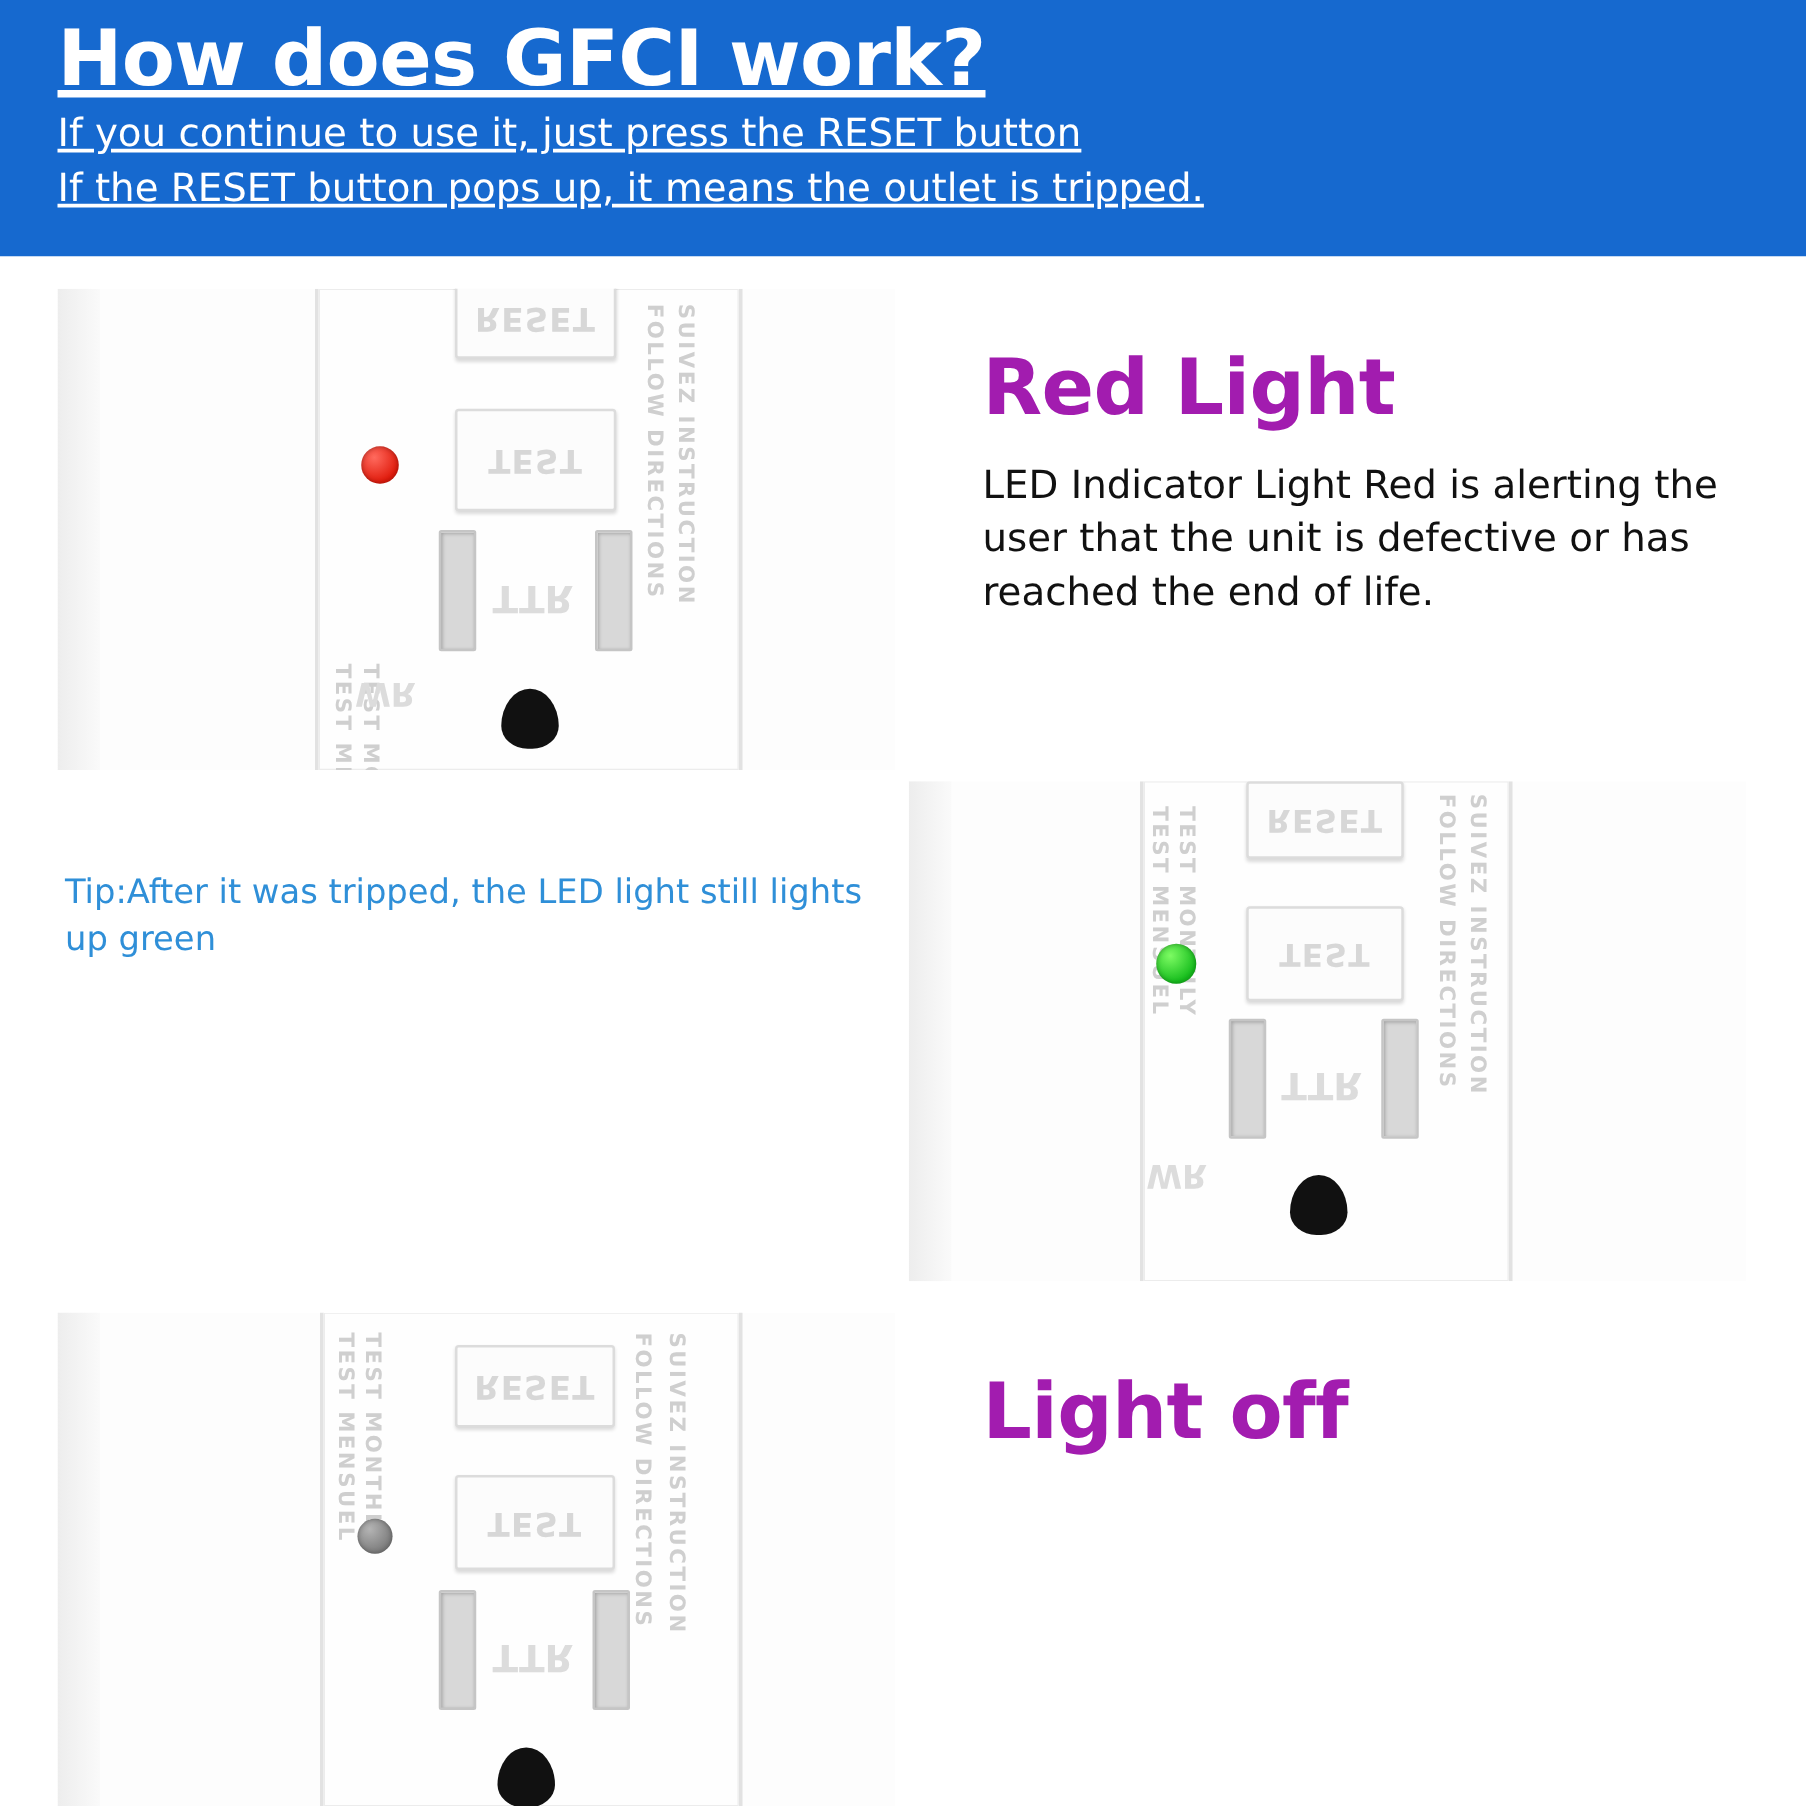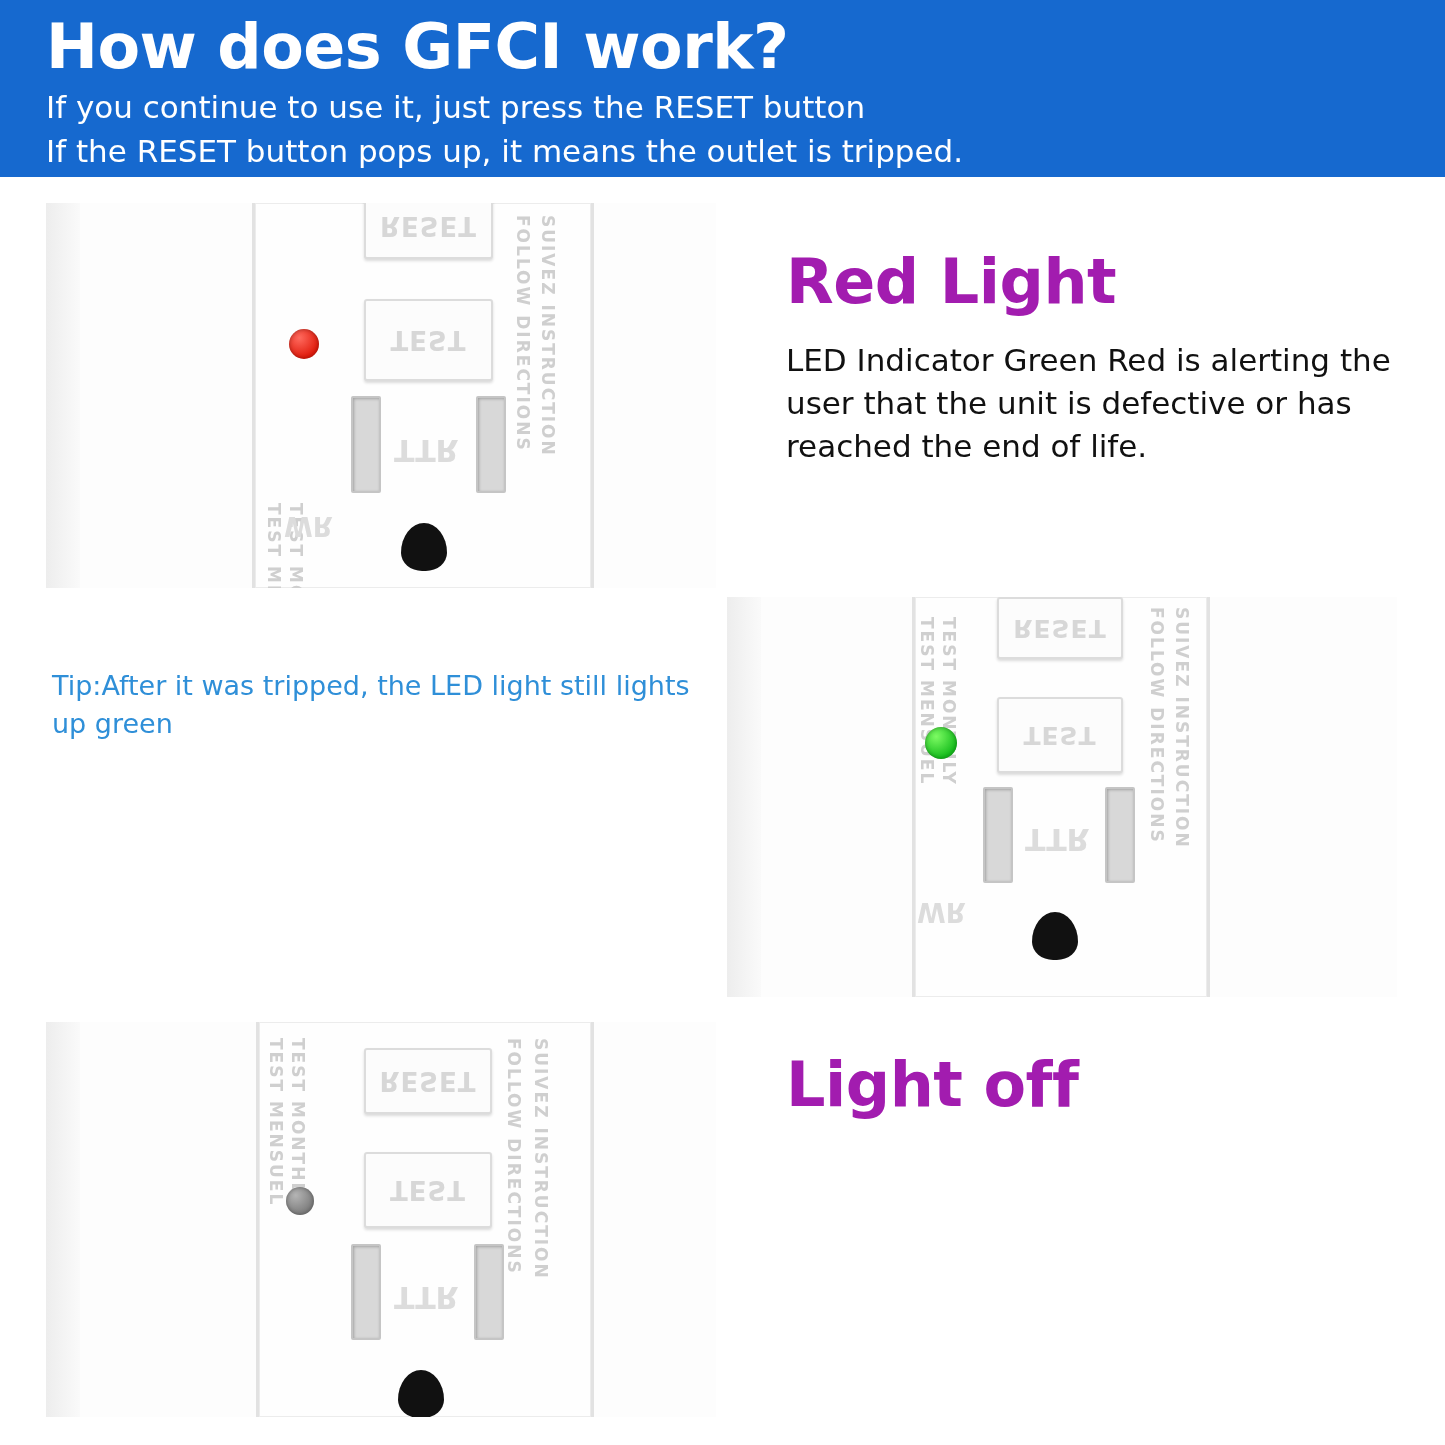--- a/index.html
+++ b/index.html
@@ -12,24 +12,25 @@
     height: 1445px;
     font-family: "DejaVu Sans", sans-serif;
     overflow: hidden;
     position: relative;
   }
 
   
   .banner {
     background: #1669cf;
     width: 100%;
-    height: 177px;
+    height: 205px;
     box-sizing: border-box;
     padding: 14px 0 0 46px;
     color: #ffffff;
+    text-decoration: underline;
   }
   .banner-title {
     font-size: 62px;
     font-weight: bold;
     line-height: 1.05;
     letter-spacing: -0.5px;
     margin: 0 0 6px 0;
   }
   .banner-line {
     font-size: 31px;
@@ -219,21 +220,21 @@
         <div class="slot" style="left:305px; top:193px; width:26px; height:93px;"></div>
         <div class="slot" style="left:430px; top:193px; width:26px; height:93px;"></div>
         <div class="ttr" style="left:348px; top:230px; font-size:30px;">TTR</div>
         <div class="ground" style="left:355px; top:320px; width:46px; height:48px;"></div>
         <div class="wr" style="left:238px; top:308px; font-size:26px;">WR</div>
       </div>
     </div>
 
     <div class="textcol" style="left:786px; top:48px; width:620px;">
       <h2 class="heading">Red Light</h2>
-      <p class="body-text">LED Indicator Green Red is alerting the user that the unit is defective or has reached the end of life.</p>
+      <p class="body-text">LED Indicator Light Red is alerting the user that the unit is defective or has reached the end of life.</p>
     </div>
   </div>
 
   <div class="row row-2">
 
     <div class="textcol" style="left:52px; top:38px; width:660px;">
       <p class="tip-text">Tip:After it was tripped, the LED light still lights up green</p>
     </div>
 
     <div class="photo" style="left:727px; top:-10px; width:670px; height:400px;">
@@ -295,18 +296,18 @@
 
         <div class="led led-off" style="left:240px; top:165px; width:28px; height:28px;"></div>
 
         <div class="slot" style="left:305px; top:222px; width:26px; height:92px;"></div>
         <div class="slot" style="left:428px; top:222px; width:26px; height:92px;"></div>
         <div class="ttr" style="left:348px; top:258px; font-size:30px;">TTR</div>
         <div class="ground" style="left:352px; top:348px; width:46px; height:48px;"></div>
       </div>
     </div>
 
-    <div class="textcol" style="left:786px; top:32px; width:600px;">
+    <div class="textcol" style="left:786px; top:48px; width:600px;">
       <h2 class="heading">Light off</h2>
     </div>
   </div>
 
 </div>
 
 </body></html>

